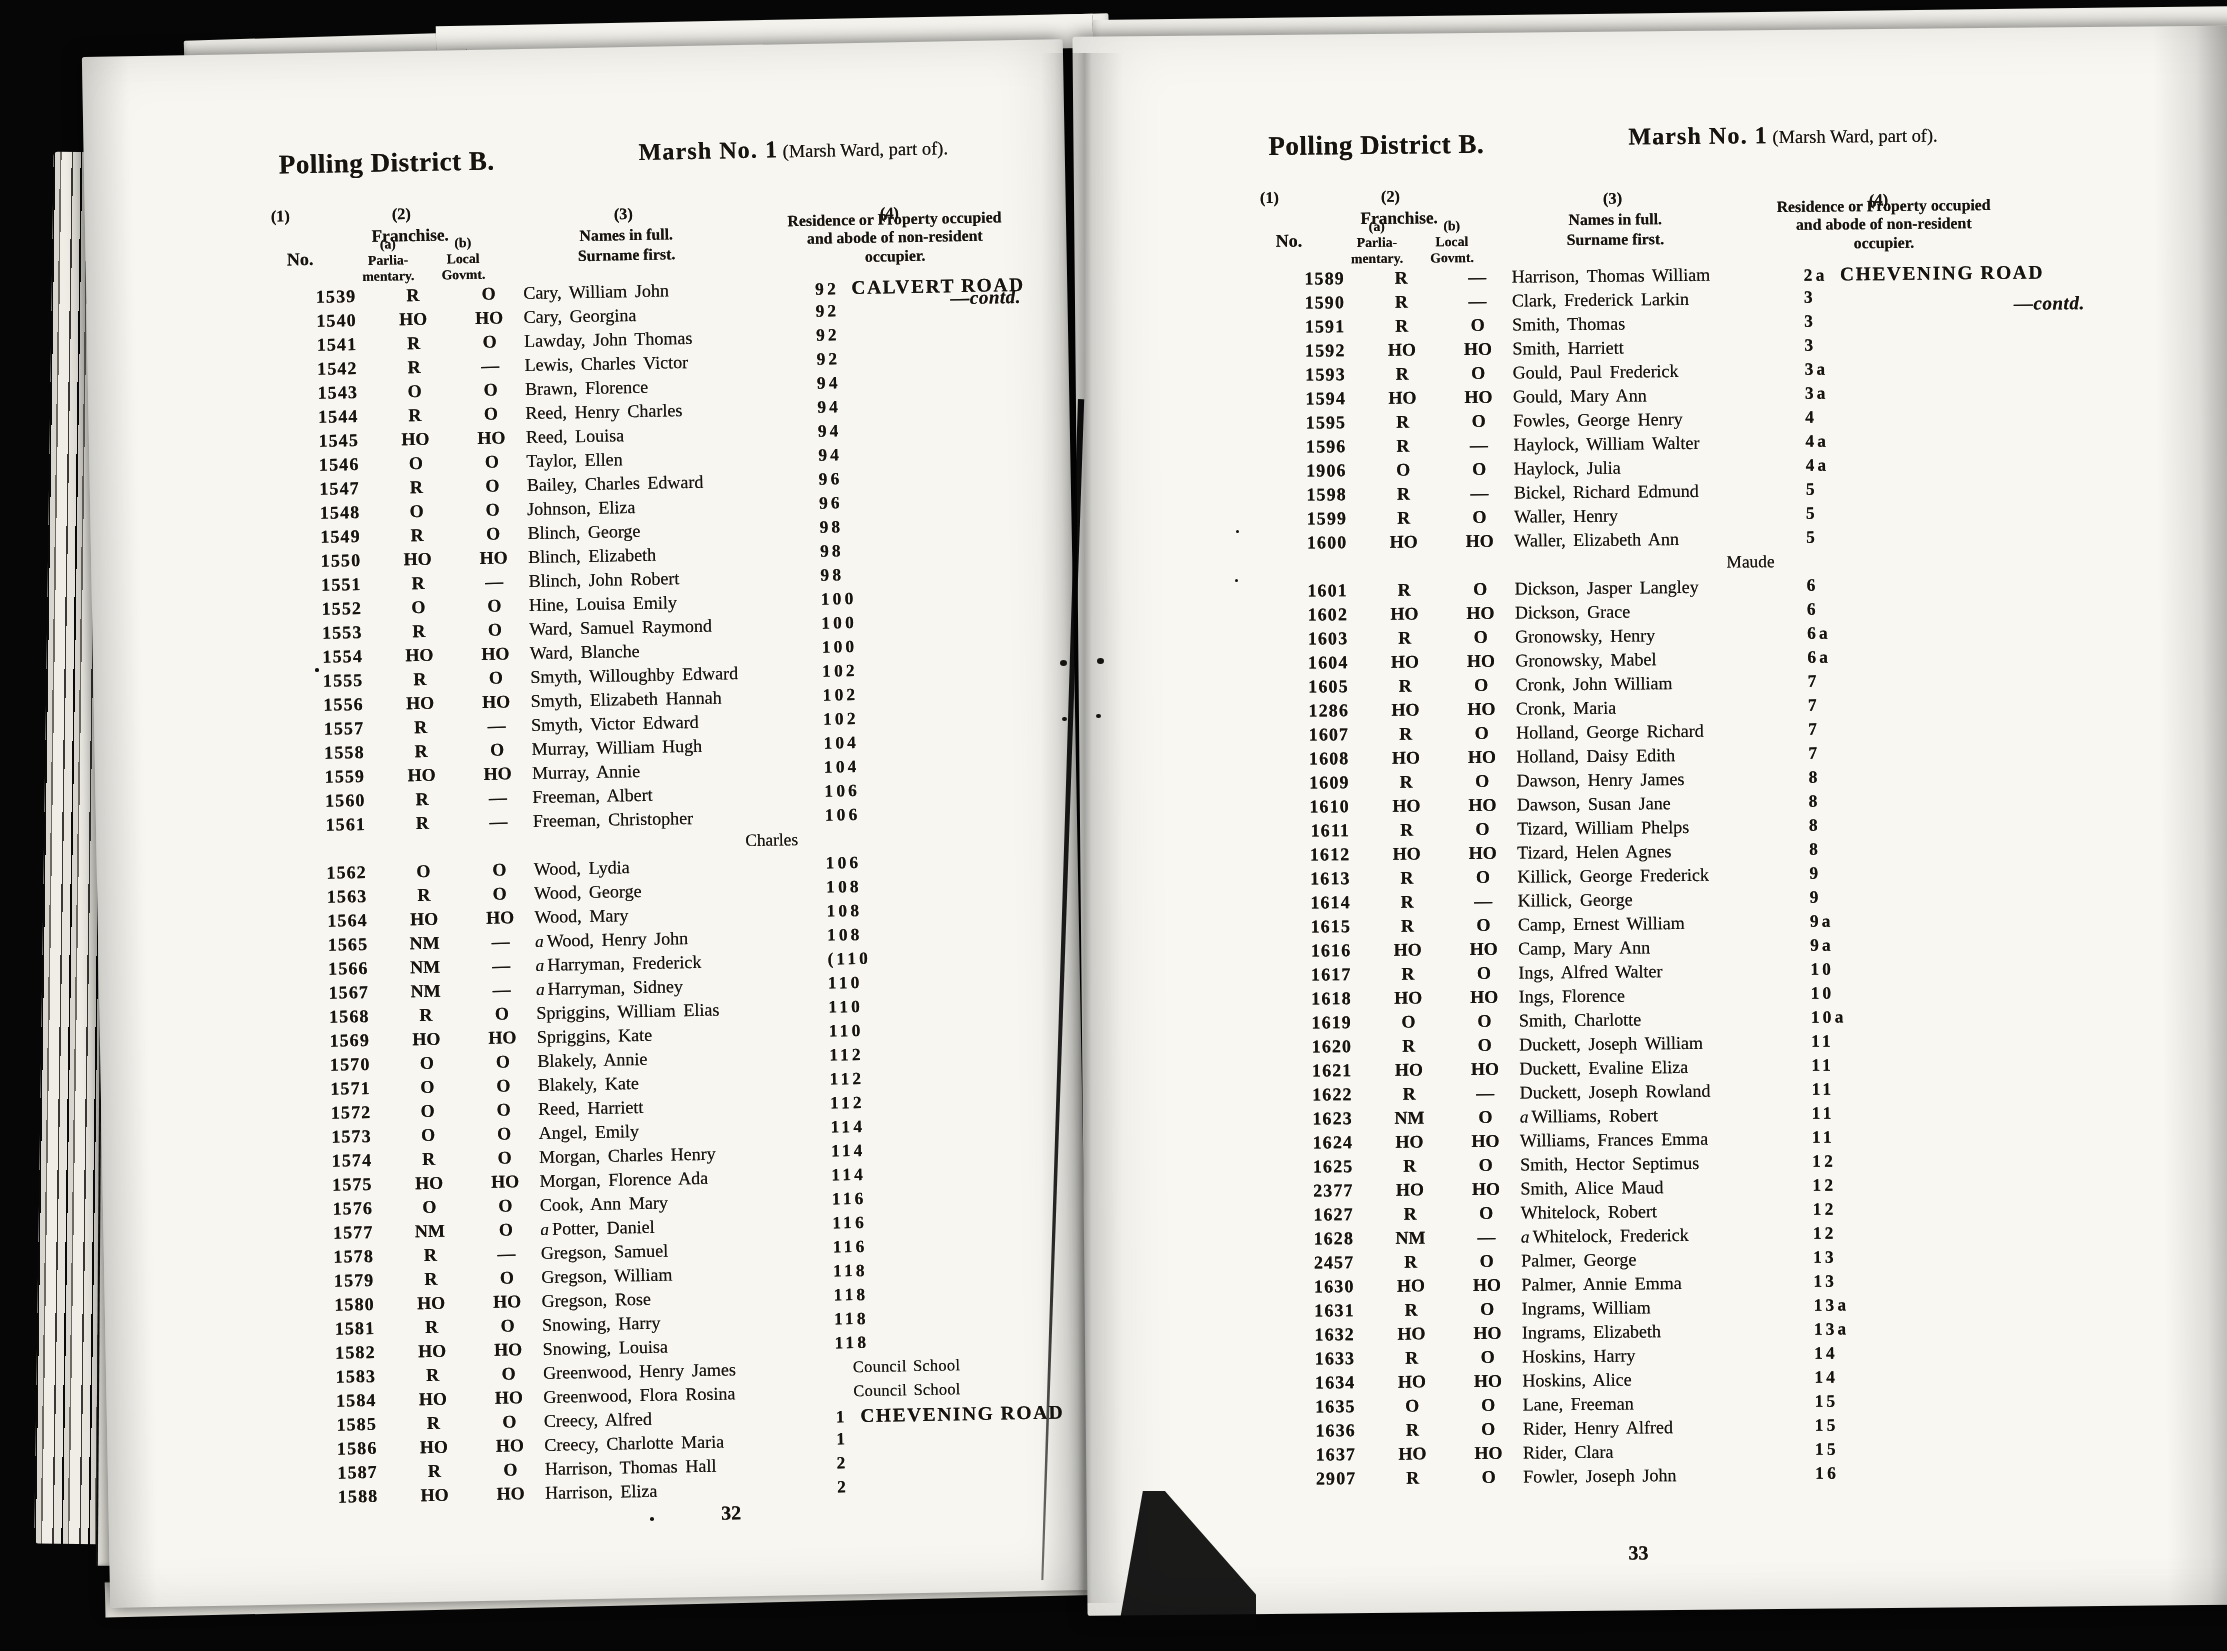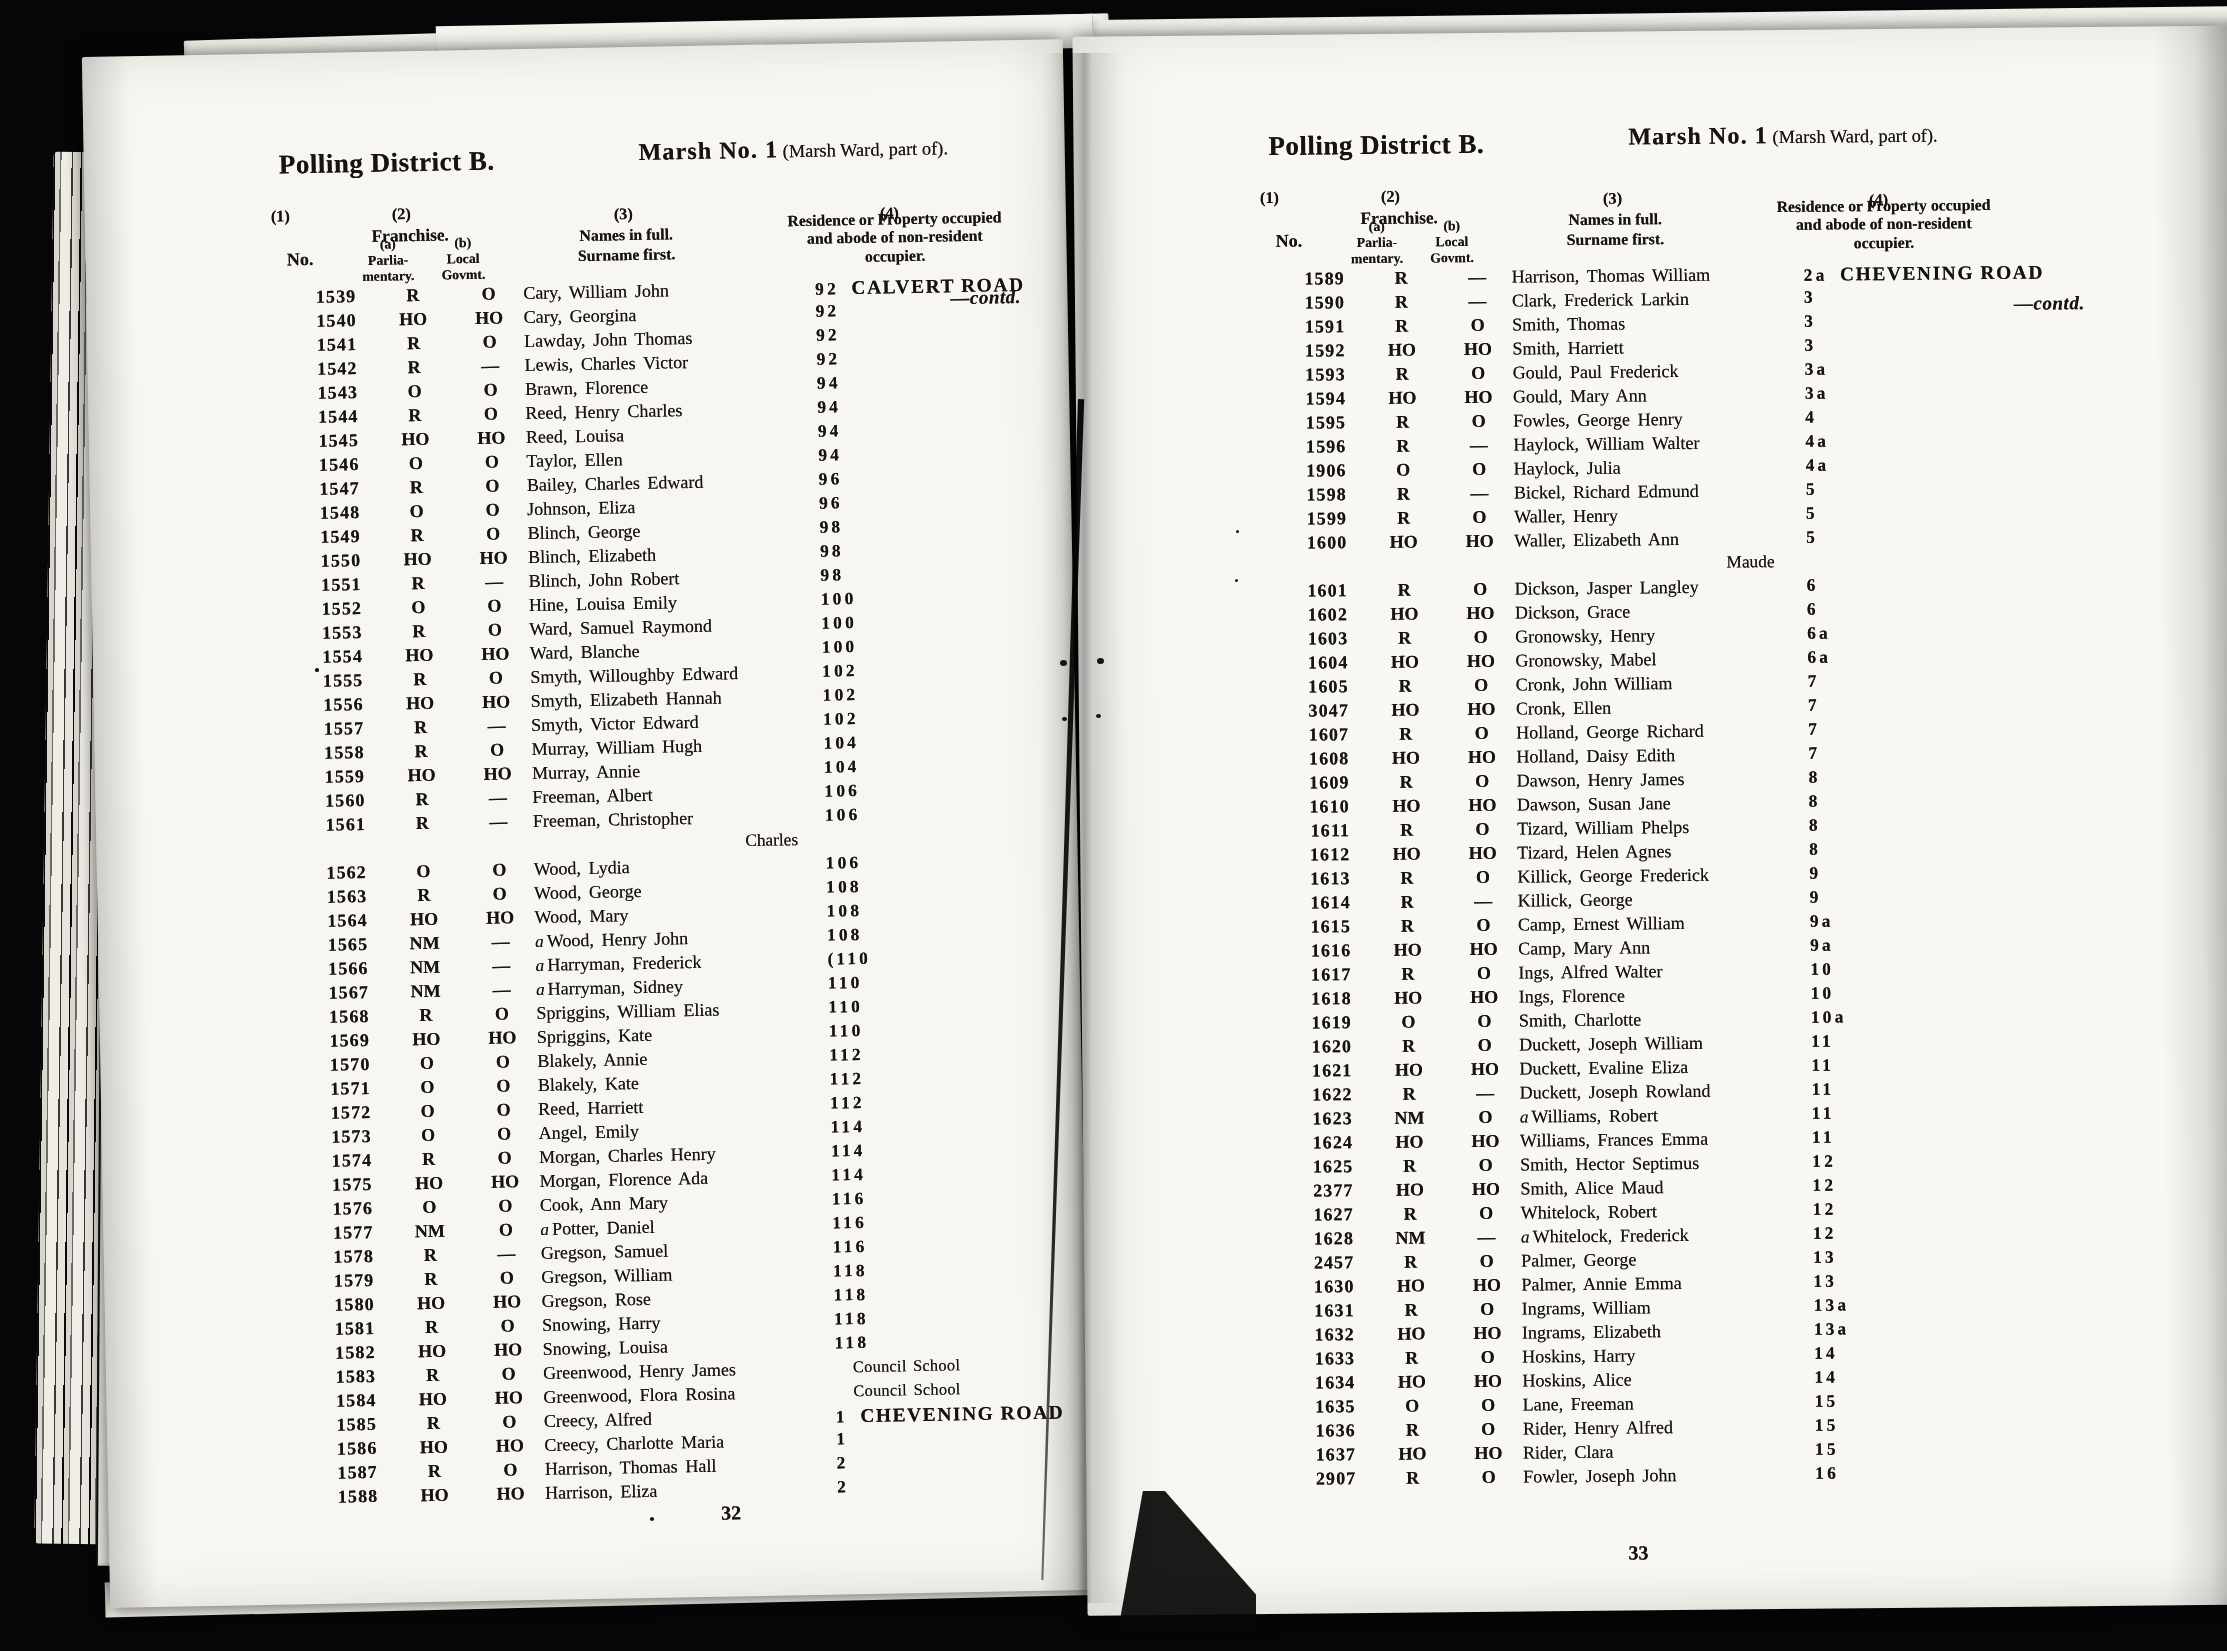--- a/index.html
+++ b/index.html
@@ -643,24 +643,24 @@
         <span class="c-res"><span class="rnum">6a</span></span>
       </div>
       <div class="row">
         <span class="c-no">1605</span>
         <span class="c-p">R</span>
         <span class="c-l">O</span>
         <span class="c-name">Cronk, John William</span>
         <span class="c-res"><span class="rnum">7</span></span>
       </div>
       <div class="row">
-        <span class="c-no">3047</span>
-        <span class="c-p">HO</span>
-        <span class="c-l">HO</span>
-        <span class="c-name">Cronk, Ellen</span>
+        <span class="c-no">1286</span>
+        <span class="c-p">HO</span>
+        <span class="c-l">HO</span>
+        <span class="c-name">Cronk, Maria</span>
         <span class="c-res"><span class="rnum">7</span></span>
       </div>
       <div class="row">
         <span class="c-no">1607</span>
         <span class="c-p">R</span>
         <span class="c-l">O</span>
         <span class="c-name">Holland, George Richard</span>
         <span class="c-res"><span class="rnum">7</span></span>
       </div>
       <div class="row">

